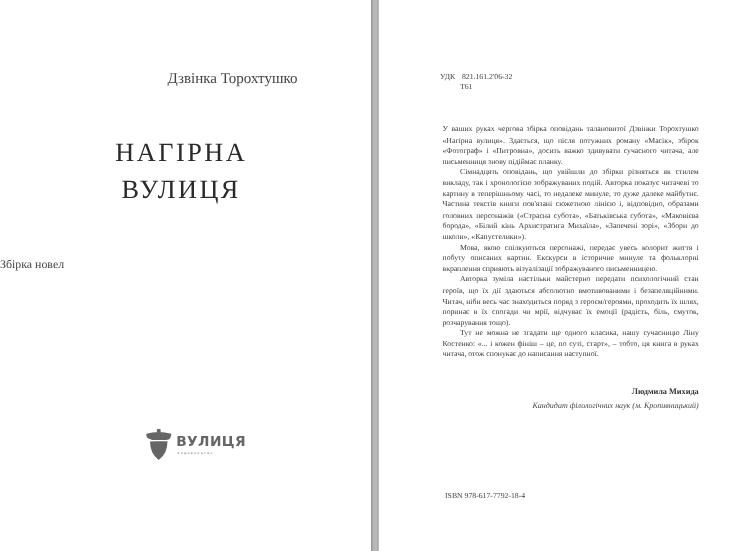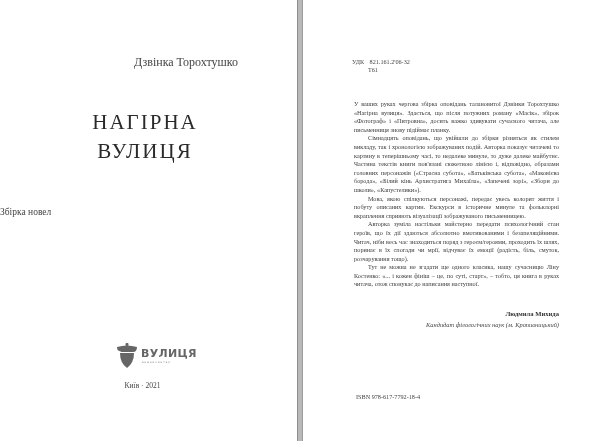--- a/index.html
+++ b/index.html
@@ -50,21 +50,20 @@
   <div class="logo">
     <svg width="22" height="26" viewBox="0 0 22 26" style="position:absolute;left:0;top:0;">
       <rect x="9.5" y="0" width="3" height="3" rx="1" fill="#666"></rect>
       <path d="M1 4 Q11 1 21 4 Q21 9 17 9 L5 9 Q1 9 1 4 Z" fill="#666"></path>
       <path d="M4 10 L18 10 Q18 20 11 25 Q4 20 4 10 Z" fill="#666"></path>
       <path d="M1 7 L8 10 L1 10 Z" fill="#fff"></path>
     </svg>
     <span class="logo-name">ВУЛИЦЯ</span>
     <span class="logo-sub">видавництво</span>
   </div>
-  <div class="city-year">Київ · 2021</div>
 </div>
 
 <div class="gutter"></div>
 
 <div class="page page-right"></div>
 
 <div class="udk">
   <div><span class="lbl">УДК</span> <span>821.161.2'06-32</span></div>
   <div class="indent">Т61</div>
 </div>

